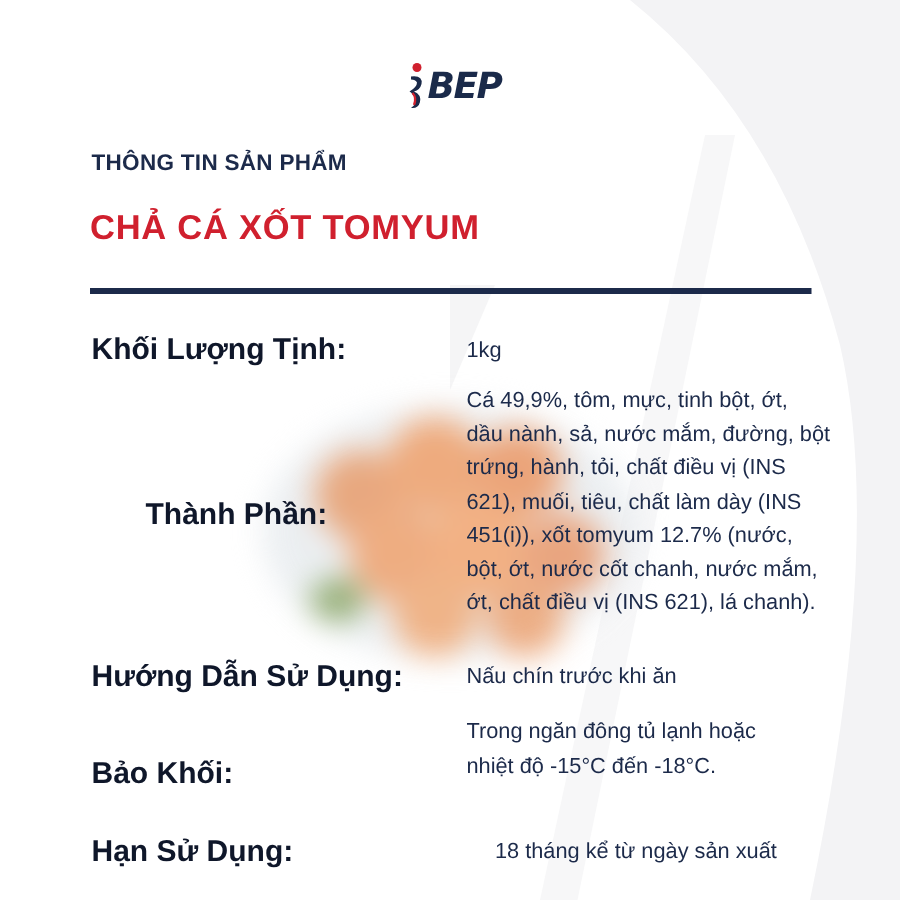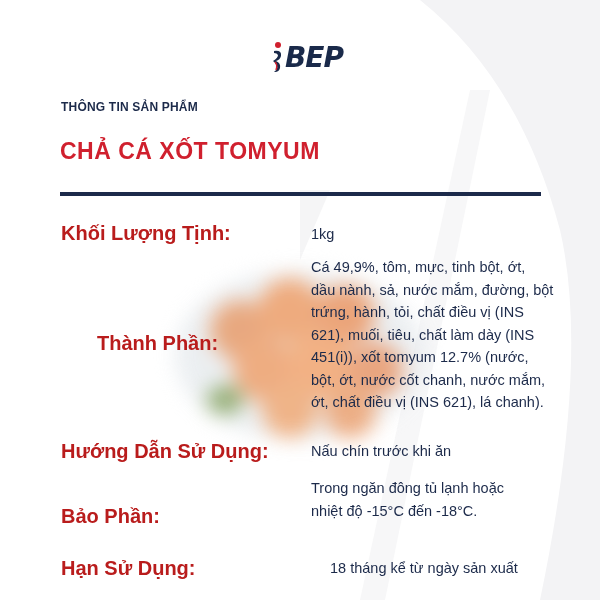--- a/index.html
+++ b/index.html
@@ -17,39 +17,39 @@
     }
     .content { position: absolute; left: 0; top: 0; width: 600px; height: 600px; z-index: 2; }
 
     .logo {
       position: absolute; left: 270px; top: 40px; height: 34px;
       display: flex; align-items: center;
     }
     .logo-mark { width: 14px; height: 32px; margin-right: 1px; }
     .logo-text {
       font-family: "DejaVu Sans", sans-serif; font-weight: bold; font-style: italic;
-      font-size: 28px; color: #1a2a4a; letter-spacing: -1px;
+      font-size: 24px; color: #1a2a4a; letter-spacing: -1px;
     }
 
     .subtitle {
       position: absolute; left: 61px; top: 100px;
-      font-size: 12px; font-weight: bold; color: #1c2a4a; letter-spacing: 0.2px;
+      font-size: 15px; font-weight: bold; color: #1c2a4a; letter-spacing: 0.2px;
     }
     .title {
       position: absolute; left: 60px; top: 138px;
       font-size: 23px; font-weight: bold; color: #d0202e; letter-spacing: 0.5px;
     }
     .divider {
       position: absolute; left: 60px; top: 192px; width: 481px; height: 4px;
       background: #1c2a4a;
     }
 
     .row-label {
       position: absolute; left: 61px;
-      font-size: 20px; font-weight: bold; color: #b91c1c;
+      font-size: 20px; font-weight: bold; color: #0f172a;
     }
     .row-value {
       position: absolute; left: 311px; width: 275px;
       font-size: 14.5px; color: #1c2a4a; line-height: 22.5px;
     }
   </style>
 </head>
 <body>
 
 <svg class="bg-shape" viewBox="0 0 600 600" xmlns="http://www.w3.org/2000/svg">
@@ -102,21 +102,21 @@
     <div>451(i)), xốt tomyum 12.7% (nước,</div>
     <div>bột, ớt, nước cốt chanh, nước mắm,</div>
     <div>ớt, chất điều vị (INS 621), lá chanh).</div>
   </div>
 
   <div class="row-label" style="top:440px;">Hướng Dẫn Sử Dụng:</div>
   <div class="row-value" style="top:440px;">
     <div>Nấu chín trước khi ăn</div>
   </div>
 
-  <div class="row-label" style="top:505px;">Bảo Phần:</div>
+  <div class="row-label" style="top:505px;">Bảo Khối:</div>
   <div class="row-value" style="top:477px;">
     <div>Trong ngăn đông tủ lạnh hoặc</div>
     <div>nhiệt độ -15°C đến -18°C.</div>
   </div>
 
   <div class="row-label" style="top:557px;">Hạn Sử Dụng:</div>
   <div class="row-value" style="top:557px;margin-left:19px;">
     <div>18 tháng kể từ ngày sản xuất</div>
   </div>
 </div>

